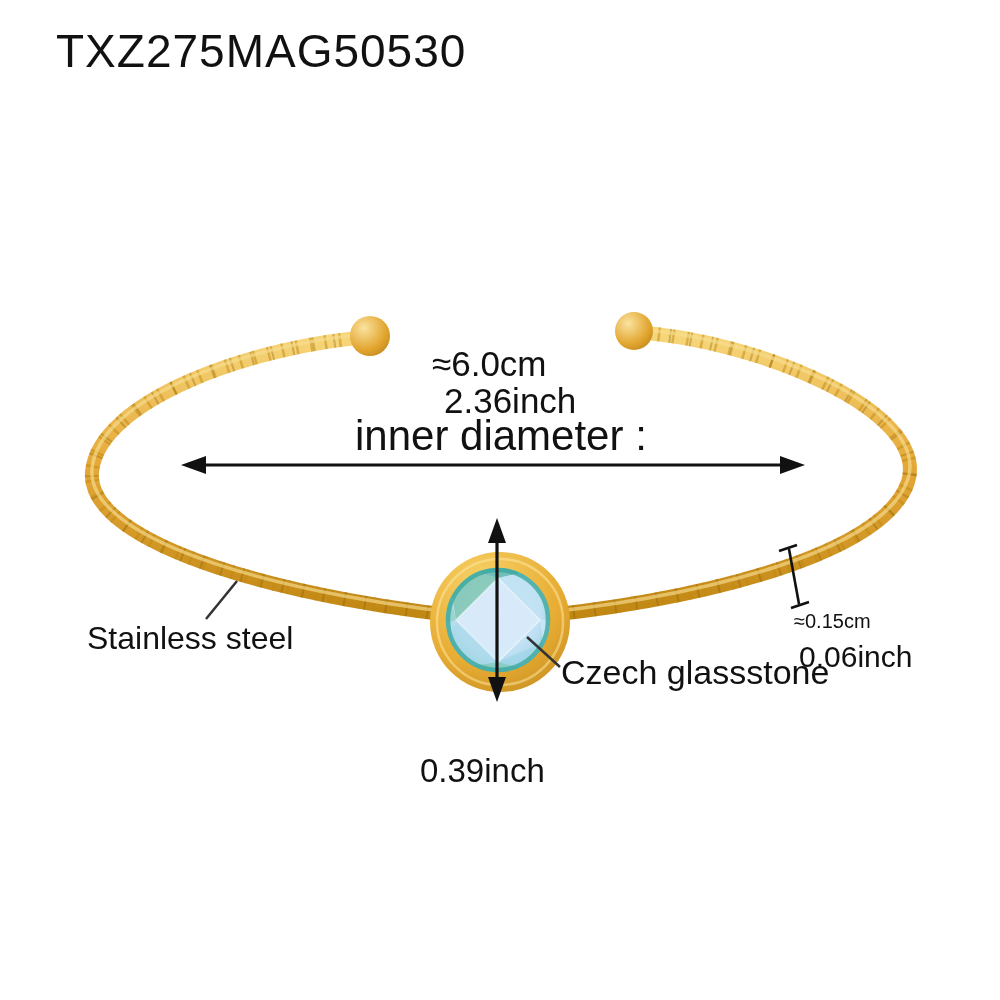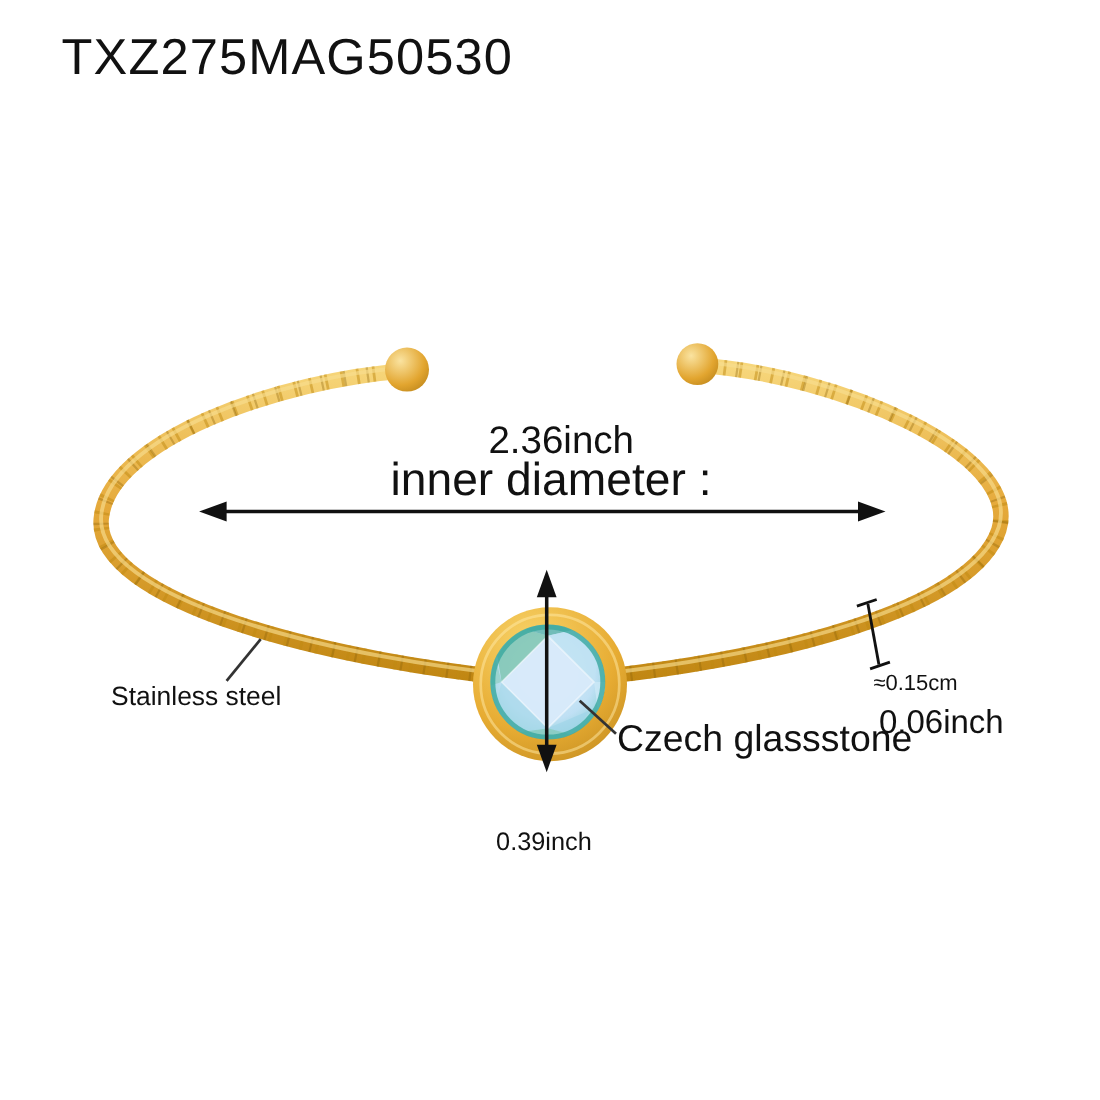--- a/index.html
+++ b/index.html
@@ -11,26 +11,26 @@
     font-family:"Liberation Sans", sans-serif;
     color:#111111;
   }
   .stage{position:absolute;left:0;top:0;width:1000px;height:744px;}
   svg.art{position:absolute;left:0;top:0;}
   .label{position:absolute;white-space:nowrap;color:#111111;}
   .sku{left:56px;top:24px;font-size:46px;letter-spacing:1px;}
   .dia-cm{left:432px;top:344px;font-size:35px;}
   .dia-inch{left:444px;top:381px;font-size:35px;}
   .dia-label{left:355px;top:412px;font-size:42px;text-align:right;}
-  .material{left:101px;top:620px;font-size:24px;}
+  .material{left:87px;top:620px;font-size:32px;}
   .stone-name{left:561px;top:653px;font-size:34px;}
   .thick-cm{left:794px;top:610px;font-size:20px;}
   .thick-inch{left:799px;top:640px;font-size:30px;}
   .stone-cm{left:433px;top:718px;font-size:35px;}
-  .stone-inch{left:451px;top:752px;font-size:23px;}
+  .stone-inch{left:420px;top:752px;font-size:33px;}
   .weight{right:28px;top:924px;font-size:47px;}
 </style>
 </head>
 <body>
 
 <div class="stage">
 
   <svg class="art" width="1000" height="1000" viewBox="0 0 1000 1000">
     <defs>
       <linearGradient id="goldBand" x1="0" y1="0" x2="0" y2="1">
@@ -108,20 +108,21 @@
       <line x1="779" y1="551" x2="797" y2="545" stroke-width="2.6"></line>
       <line x1="791" y1="608" x2="809" y2="602" stroke-width="2.6"></line>
     </g>
 
     <line x1="237" y1="581" x2="206" y2="619" stroke="#333333" stroke-width="2.5"></line>
     <line x1="527" y1="637" x2="560" y2="667" stroke="#333333" stroke-width="2.5"></line>
   </svg>
 
   <div class="label sku">TXZ275MAG50530</div>
 
+  <div class="label dia-cm">≈6.0cm</div>
   <div class="label dia-inch">2.36inch</div>
   <div class="label dia-label">inner diameter :</div>
 
   <div class="label material">Stainless steel</div>
   <div class="label stone-name">Czech glassstone</div>
 
   <div class="label thick-cm">≈0.15cm</div>
   <div class="label thick-inch">0.06inch</div>
 
   <div class="label stone-inch">0.39inch</div>

